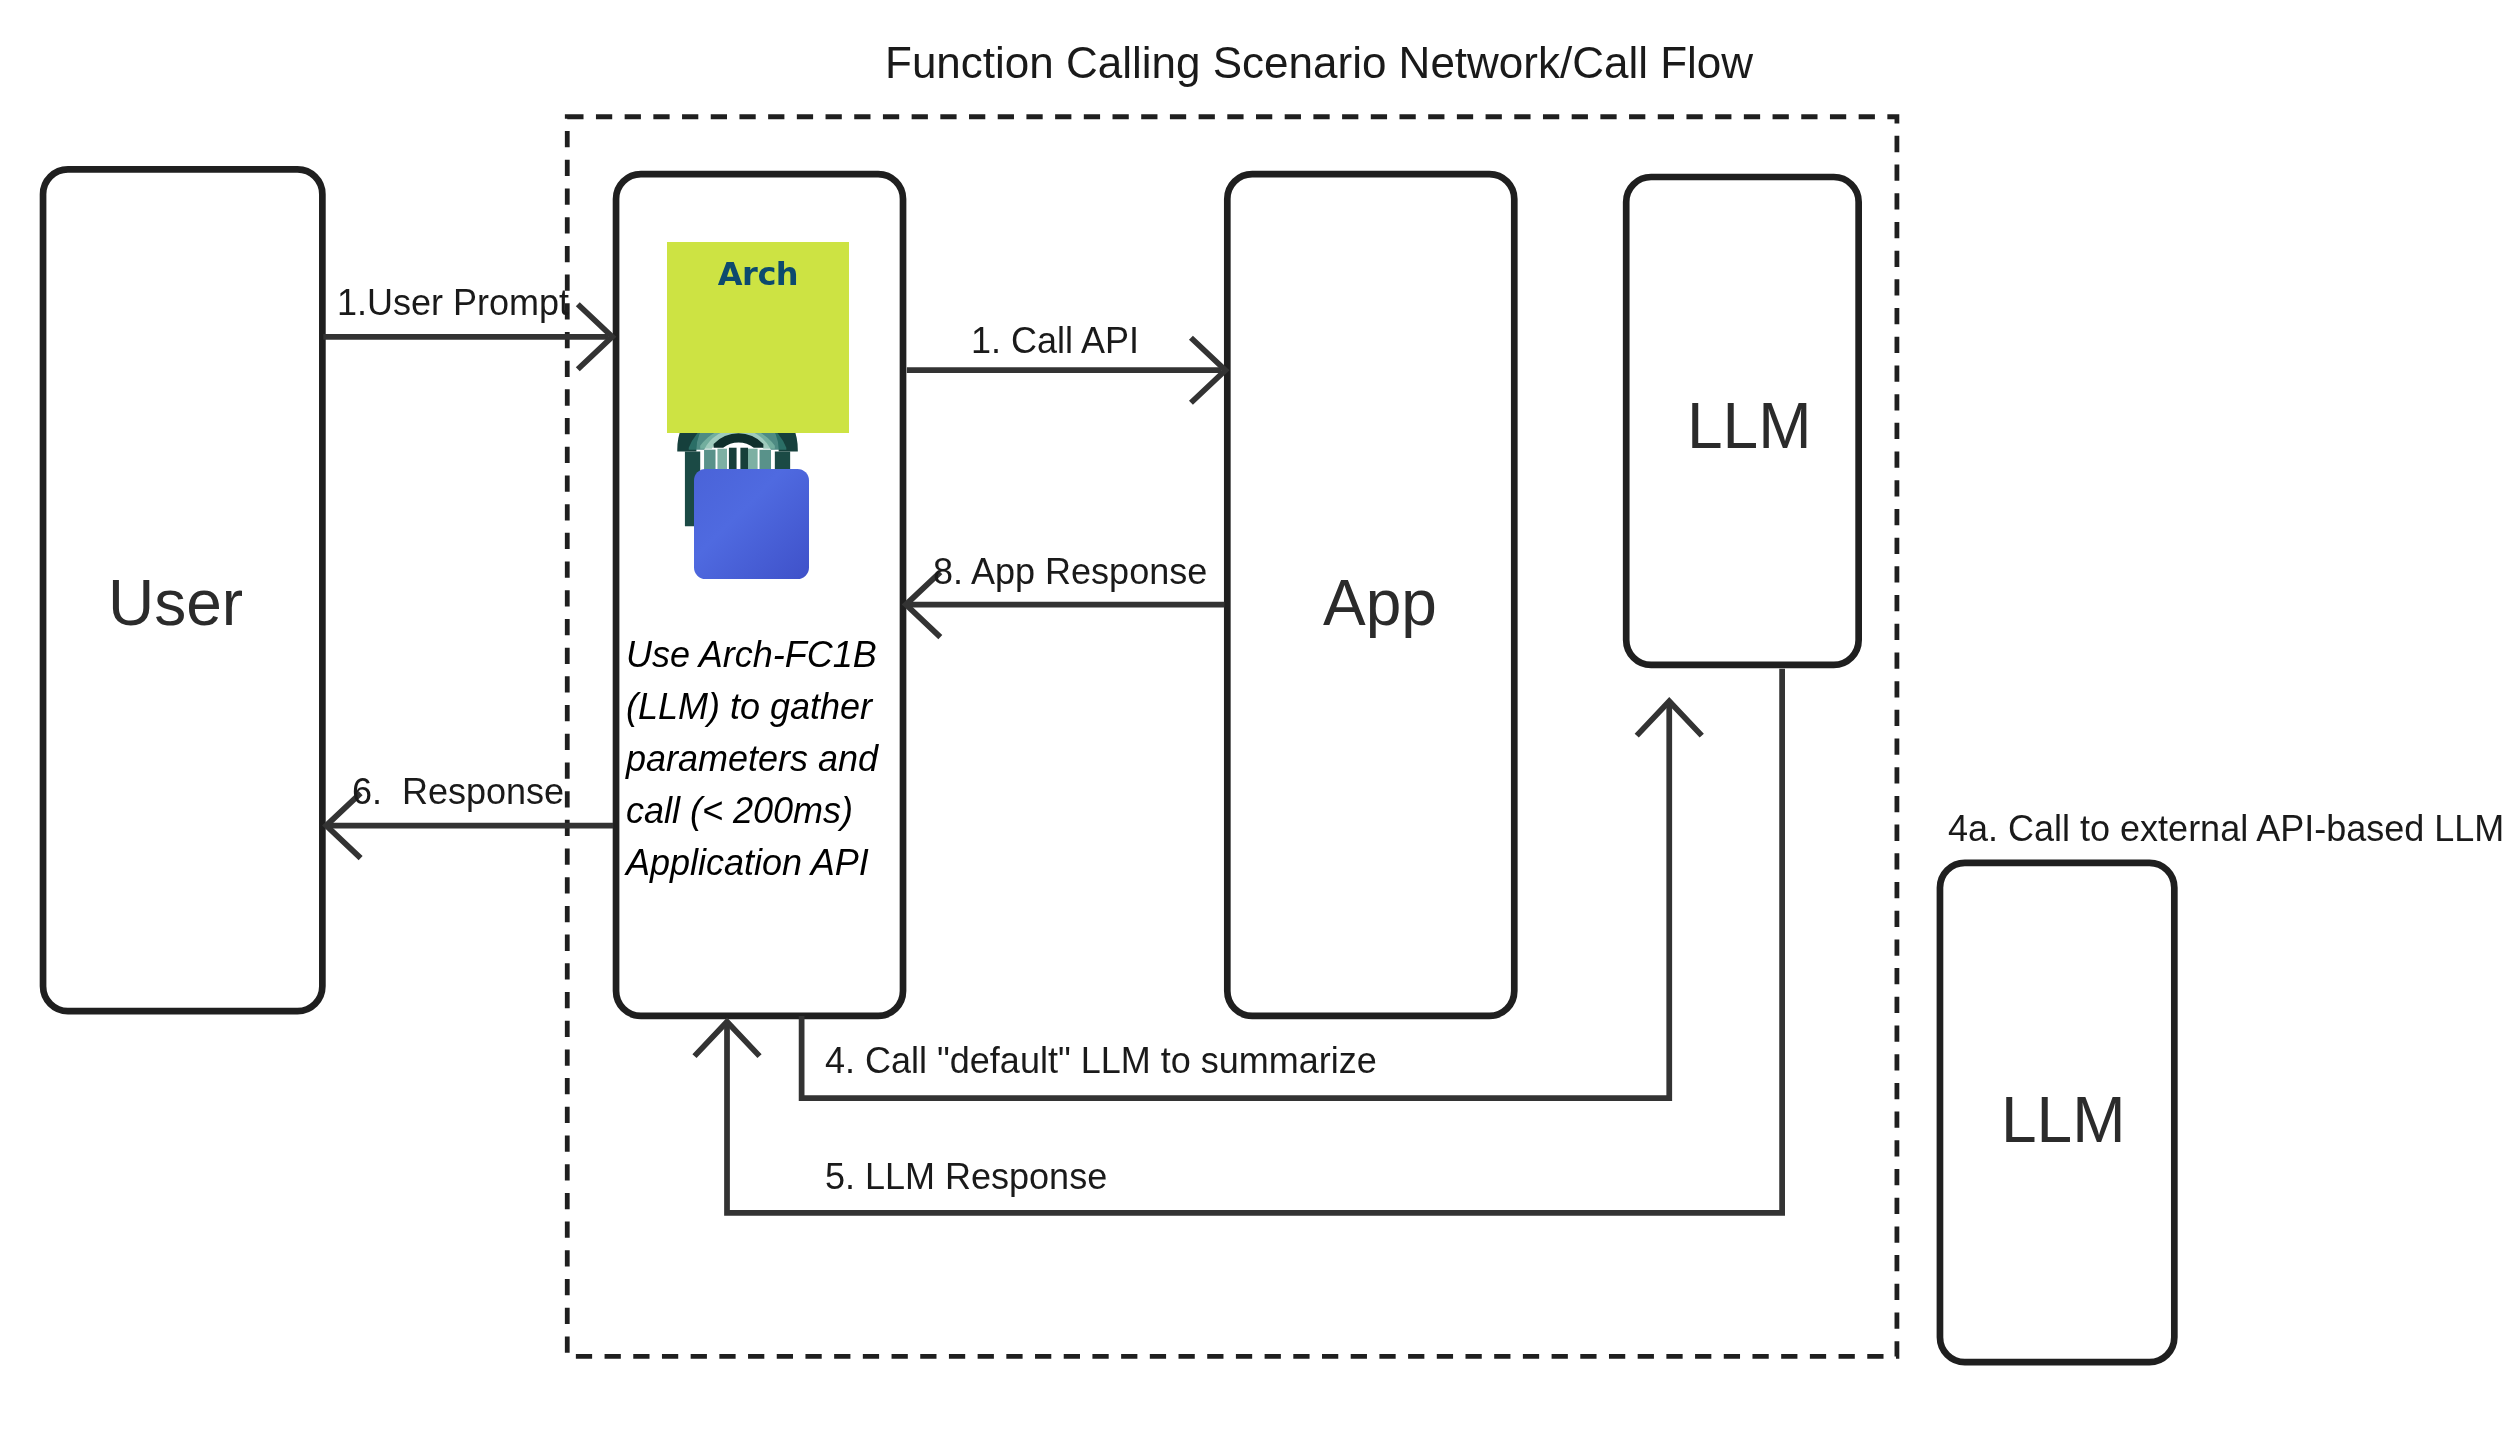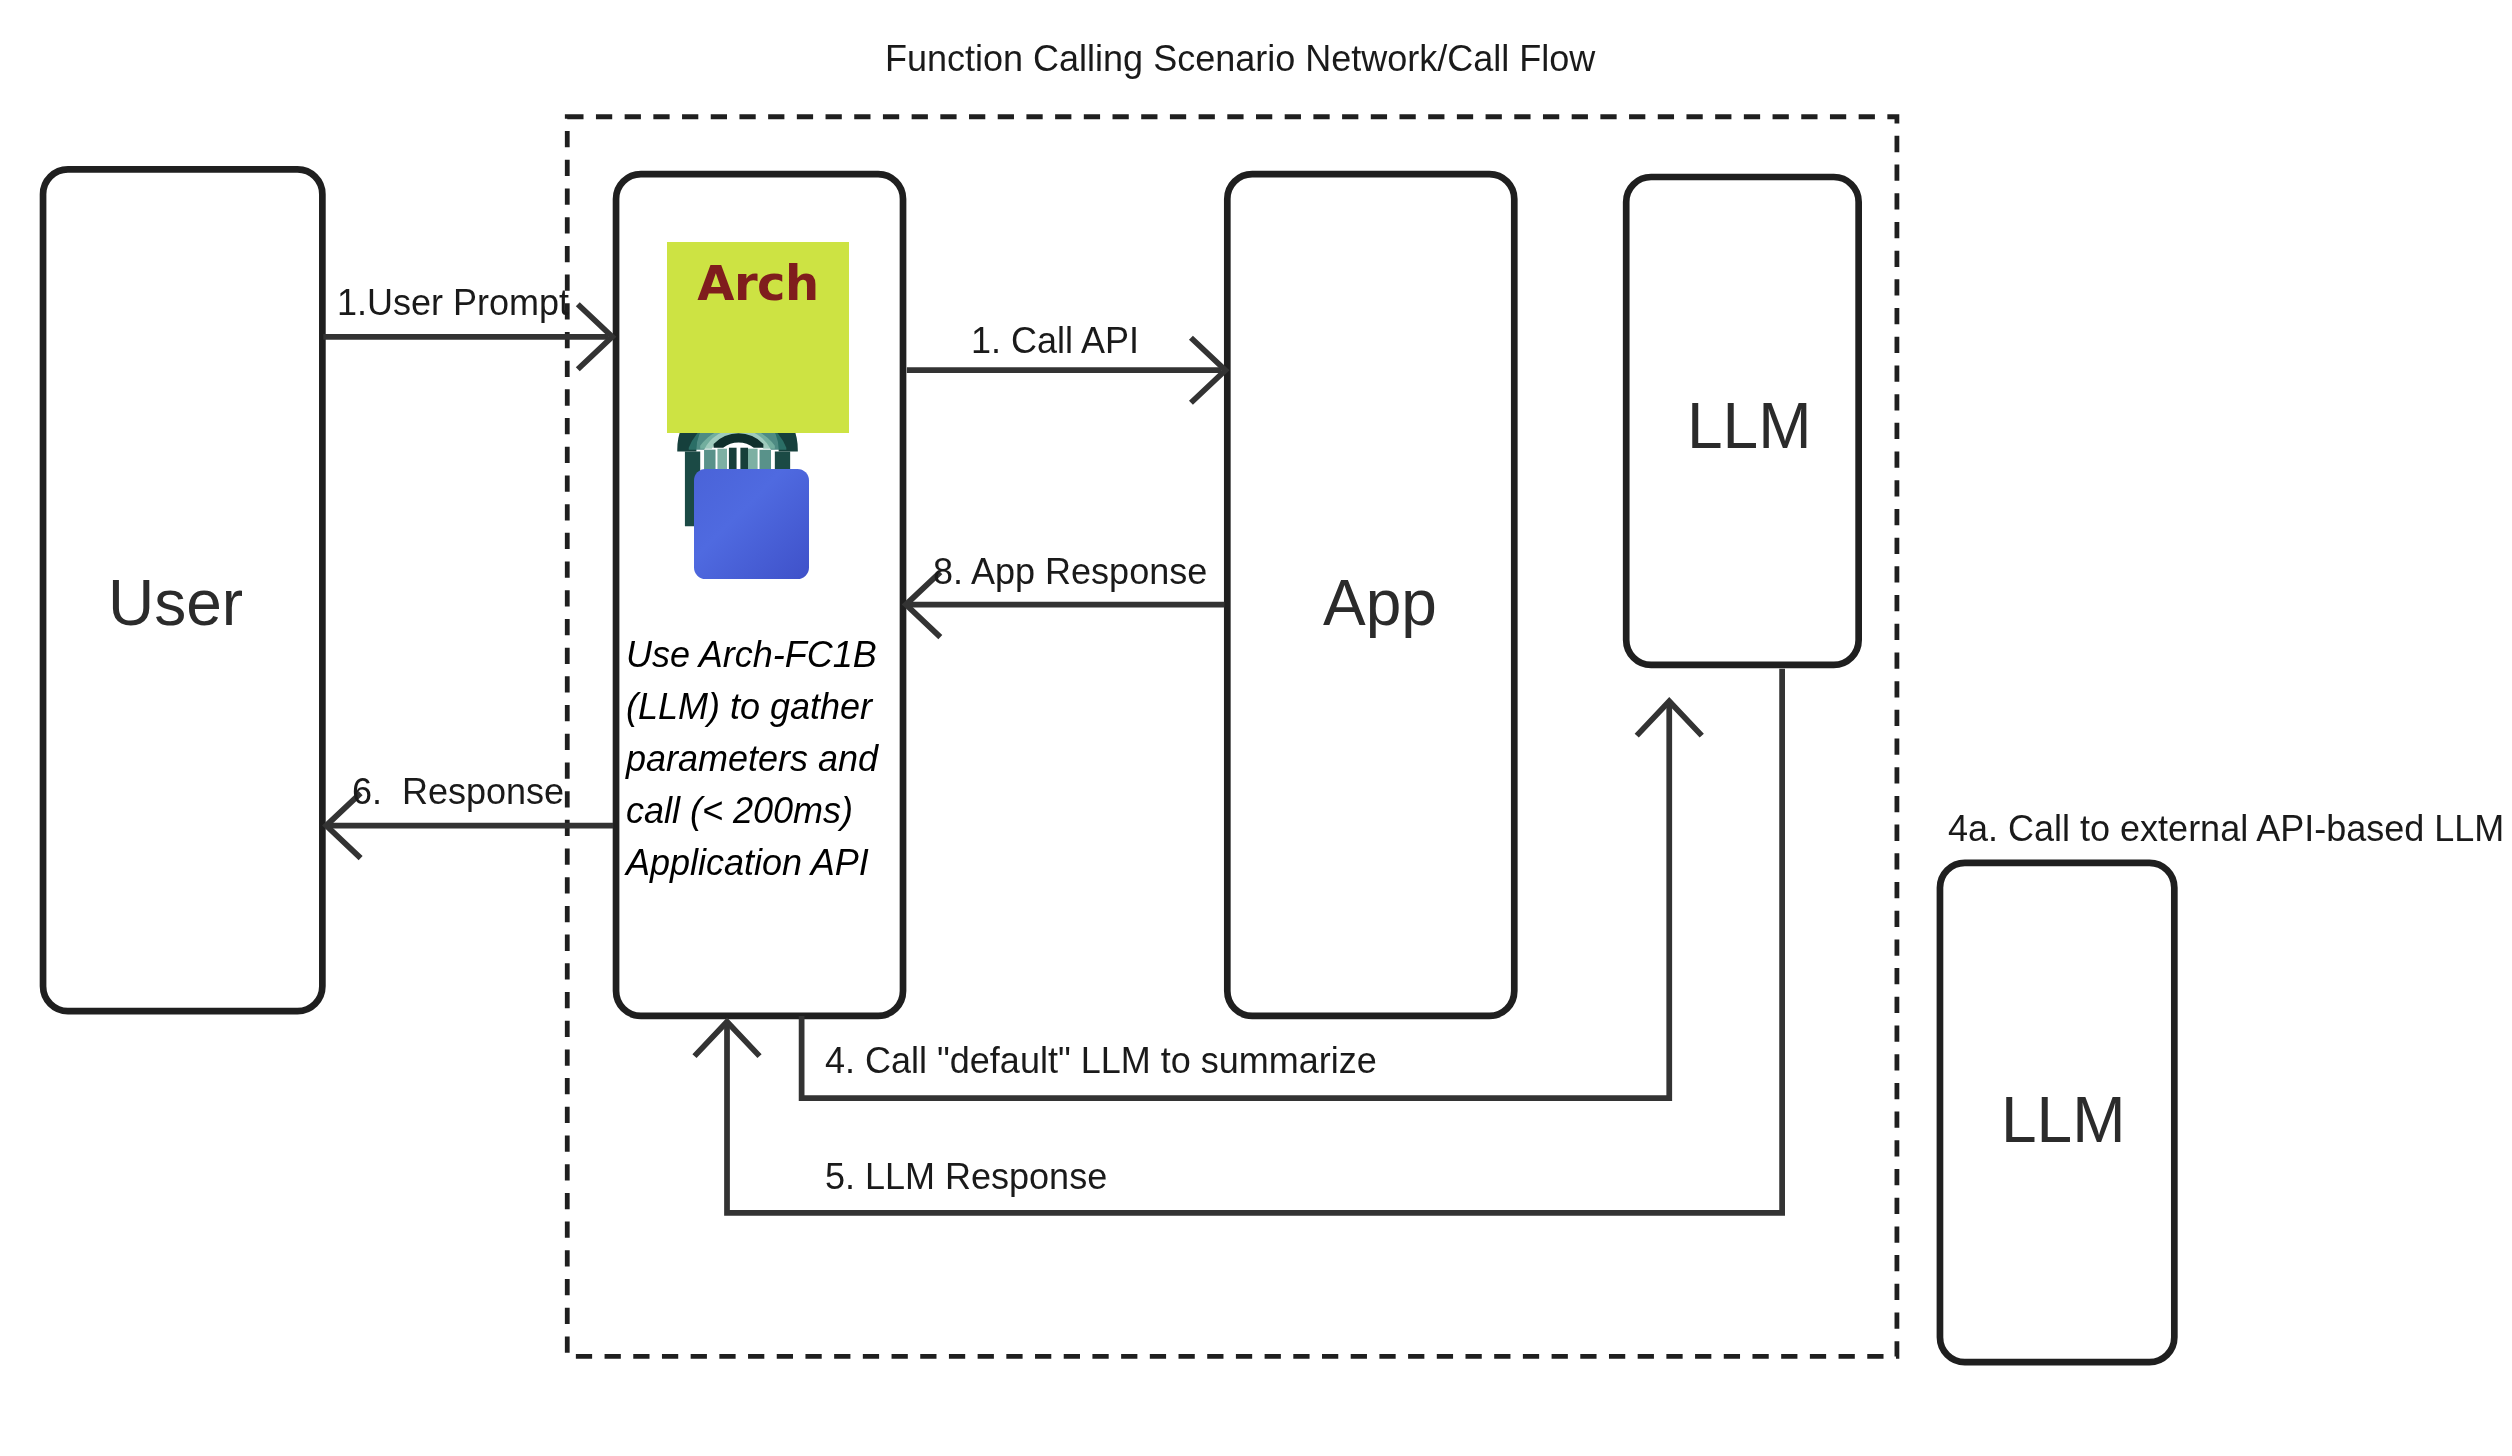--- a/index.html
+++ b/index.html
@@ -1,27 +1,27 @@
 <!DOCTYPE html>
 <html><head>
 <meta charset="utf-8">
 <style>
   html,body{margin:0;padding:0;background:#ffffff;}
   body{width:2512px;height:1456px;overflow:hidden;
        font-family:"Liberation Sans","DejaVu Sans",sans-serif;}
   #stage{position:relative;width:2512px;height:1456px;background:#fff;}
   svg#canvas{position:absolute;left:0;top:0;width:2512px;height:1456px;}
   .txt{position:absolute;color:#1a1a1a;white-space:pre;}
-  .title{font-size:36px;text-align:center;}
+  .title{font-size:44px;text-align:center;}
   .boxlabel{font-size:64px;color:#2b2b2b;}
   .arrowlabel{font-size:36px;}
   .italic{font-style:italic;font-size:36px;line-height:52px;text-align:left;}
   .logo-arch{position:absolute;background:#cde343;display:flex;align-items:flex-start;
              justify-content:center;overflow:hidden;}
-  .logo-arch .word{font-weight:bold;font-size:48px;color:#7f1d1d;margin-top:13.4px;
+  .logo-arch .word{font-weight:bold;font-size:32px;color:#0c4a6e;margin-top:13.4px;
                    letter-spacing:-0.5px;font-family:"DejaVu Sans",sans-serif;}
   .logo-gear{position:absolute;border-radius:11.5px;
              background:linear-gradient(135deg,#4a63d8 0%,#4f6ae0 40%,#3f51c9 100%);}
 </style>
 </head>
 <body>
 
 <div id="stage">
 
   <svg id="canvas" viewBox="0 0 2626 1522">

